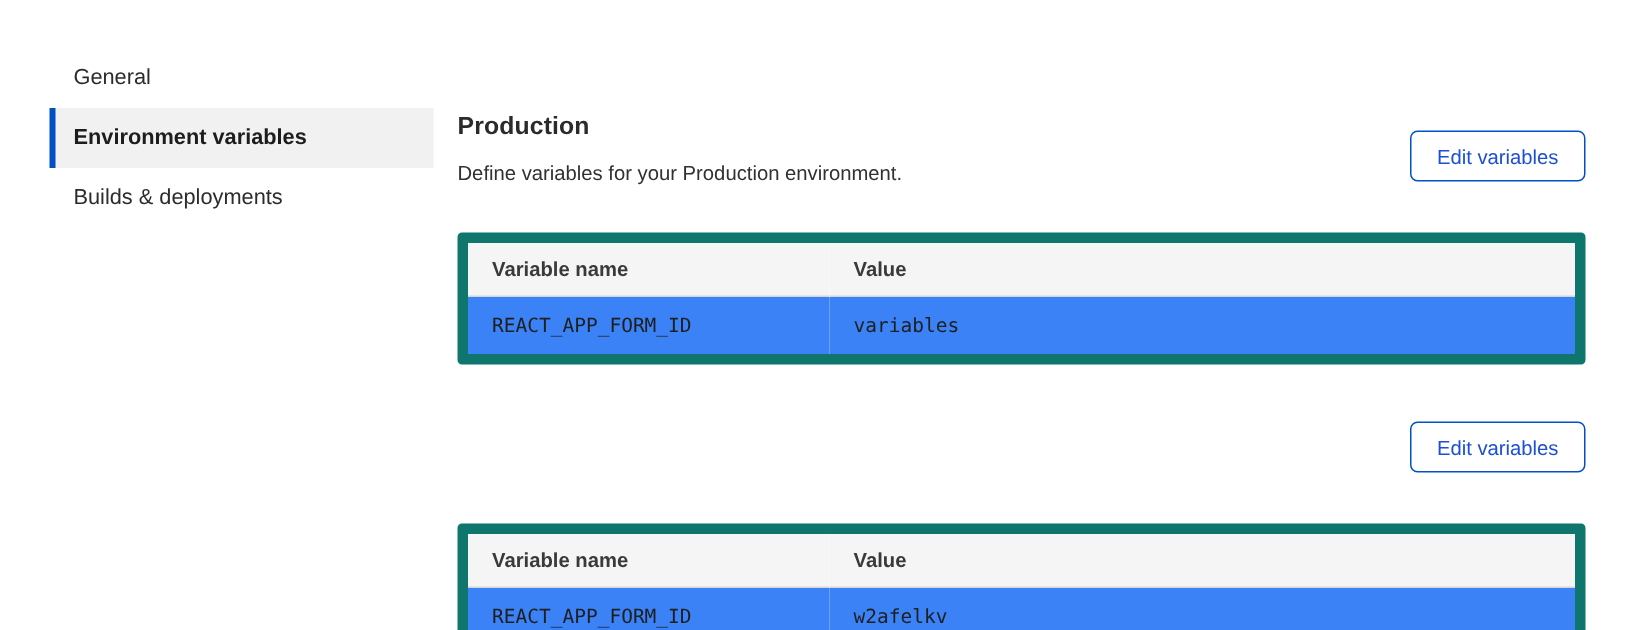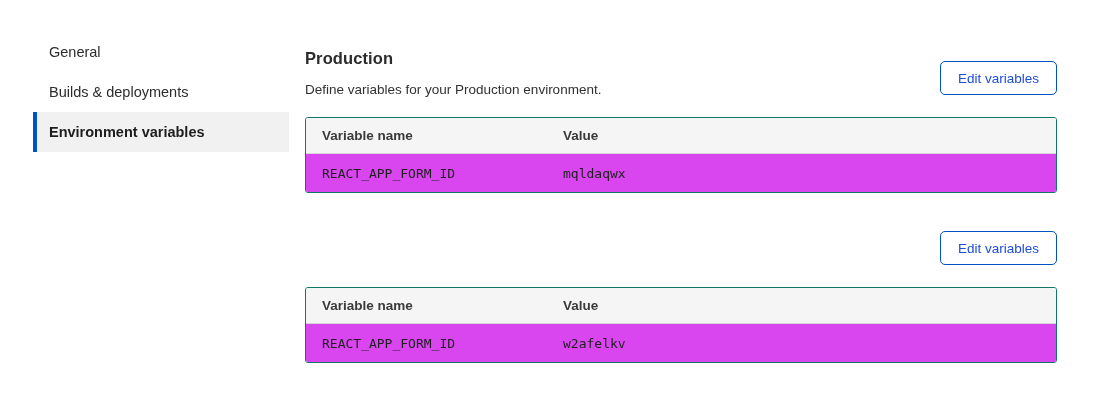--- a/index.html
+++ b/index.html
@@ -35,21 +35,21 @@
   .nav-item.active {
     border-left-color: #0051c3;
     background: #f1f1f1;
     font-weight: 700;
     color: #1d1d1d;
   }
 
   
   .main {
     margin-left: 16px;
-    padding-top: 49px;
+    padding-top: 75px;
     width: 752px;
   }
   .section + .section { margin-top: 38px; }
 
   .section-head {
     display: flex;
     justify-content: space-between;
     align-items: flex-end;
   }
   .section-title {
@@ -72,23 +72,23 @@
     padding: 0 17px;
     font-size: 13.5px;
     font-family: "Liberation Sans", sans-serif;
     cursor: pointer;
     margin-bottom: 2px;
     white-space: nowrap;
   }
 
   
   .var-table {
-    margin-top: 20px;
+    margin-top: 32px;
     width: 100%;
-    border: 1px solid #0f766e;
+    border: 7px solid #0f766e;
     border-radius: 3px;
     border-collapse: separate;
     border-spacing: 0;
     overflow: hidden;
   }
   .var-table thead th {
     background: #f5f5f5;
     text-align: left;
     font-size: 13.5px;
     font-weight: 700;
@@ -97,37 +97,37 @@
     padding: 0 0 0 16px;
     border-bottom: 1px solid #d6d6d6;
   }
   .var-table thead th.col-name { width: 241px; }
   .var-table tbody td {
     height: 38px;
     padding: 0 0 0 16px;
     font-family: "DejaVu Sans Mono", "Liberation Mono", monospace;
     font-size: 13px;
     color: #1f1f1f;
-    background: #d946ef;
+    background: #3b82f6;
   }
 </style>
 </head>
 <body>
 
 <div class="page">
 
   <nav class="sidebar">
     <div class="nav-item">
       <span>General</span>
     </div>
+    <div class="nav-item active">
+      <span>Environment variables</span>
+    </div>
     <div class="nav-item">
       <span>Builds &amp; deployments</span>
-    </div>
-    <div class="nav-item active">
-      <span>Environment variables</span>
     </div>
   </nav>
 
   <main class="main">
 
     <section class="section">
       <div class="section-head">
         <div>
           <h2 class="section-title">Production</h2>
           <p class="section-desc">Define variables for your Production environment.</p>
@@ -137,21 +137,21 @@
       <table class="var-table">
         <thead>
           <tr>
             <th class="col-name">Variable name</th>
             <th>Value</th>
           </tr>
         </thead>
         <tbody>
           <tr>
             <td>REACT_APP_FORM_ID</td>
-            <td>mqldaqwx</td>
+            <td>variables</td>
           </tr>
         </tbody>
       </table>
     </section>
 
     <section class="section">
       <div class="section-head">
         <div>
         </div>
         <button class="edit-btn">Edit variables</button>

